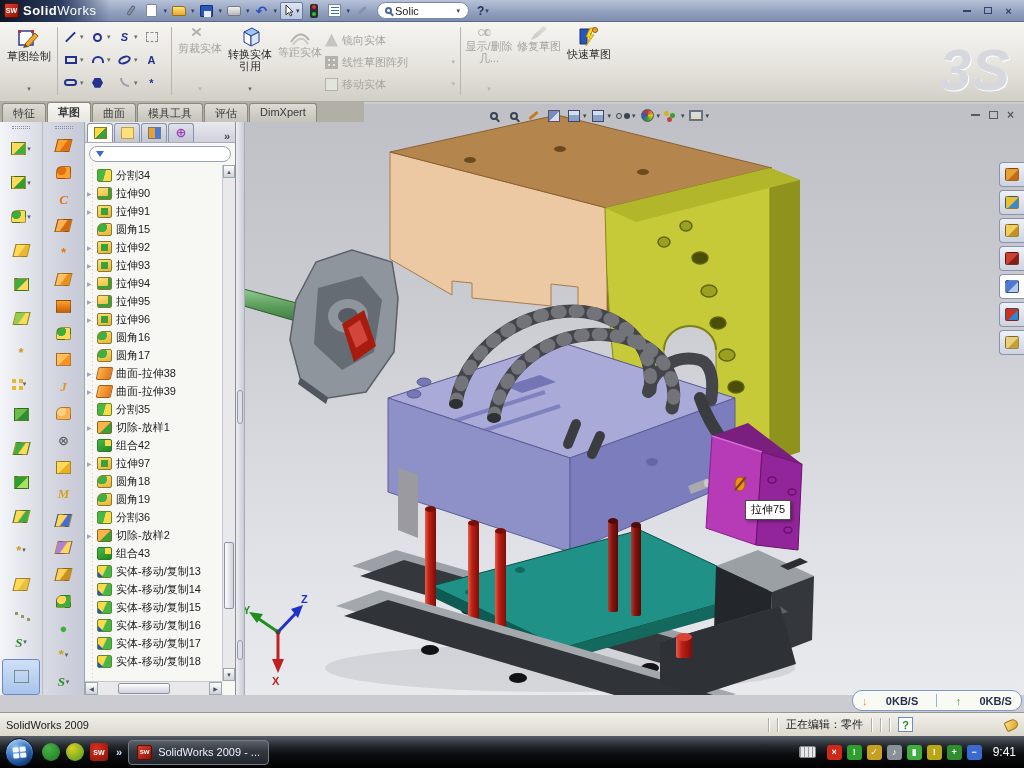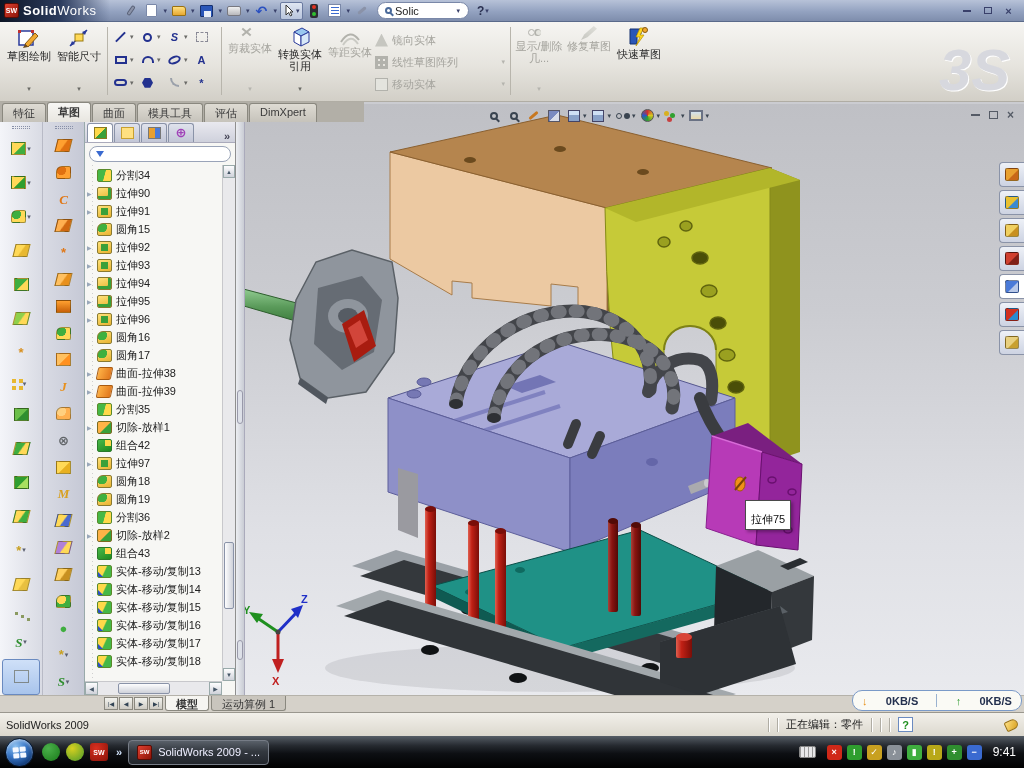--- a/index.html
+++ b/index.html
@@ -160,21 +160,21 @@
   .h-pen i{width:11px;height:3px;background:#c87820;transform:rotate(-40deg);border-radius:2px;display:block}
   .hdd{font-size:7px;color:#3a4450}
   .vwinbtns{position:absolute;right:10px;top:6px;display:flex;gap:9px;z-index:5;align-items:center}
   .vwb{color:#555b66;font-weight:bold;font-size:12px;line-height:10px}
   .vwb .bar{display:block;width:9px;height:2px;background:#555b66}
   .vwb .box{display:block;width:9px;height:8px;border:1.5px solid #555b66}
   .taskpane{position:absolute;right:0;top:58px;display:flex;flex-direction:column;gap:3px;z-index:5}
   .tp-tab{width:25px;height:25px;background:linear-gradient(#eef1f7,#cdd3e2);border:1px solid #8a93a8;border-right:none;border-radius:4px 0 0 4px;display:flex;align-items:center;justify-content:center}
   .tp-tab.active{background:#fff}
   .tp-ic{width:14px;height:13px;border-radius:2px;background:linear-gradient(135deg,var(--c1) 0 55%,var(--c2) 58%);border:1px solid rgba(0,0,0,.35)}
-  .tooltip{position:absolute;left:500px;top:396px;background:#ffffff;border:1px solid #4a4a4a;padding:11px 5px 2px;z-index:6;box-shadow:2px 2px 3px rgba(0,0,0,.3);font-size:11px;color:#111}
+  .tooltip{position:absolute;left:500px;top:396px;background:#ffffff;border:1px solid #4a4a4a;padding:1px 5px 2px;z-index:6;box-shadow:2px 2px 3px rgba(0,0,0,.3);font-size:11px;color:#111}
   .netwidget{position:absolute;left:852px;top:690px;width:170px;height:21px;background:#fafaf5;border:1px solid #7a9ac8;border-radius:10px;z-index:8;display:flex;align-items:center;justify-content:space-around;font-weight:bold;color:#23304e}
   .netwidget .dn{color:#e89018;font-weight:bold}
   .netwidget .up{color:#2a9a2a;font-weight:bold}
   .netwidget .vdiv{width:1px;height:13px;background:#9ab2d0}
 
   
   .doctabs{position:absolute;left:0;top:695px;width:1024px;height:17px;background:#d5d1c9;border-top:1px solid #b5b2aa;display:flex;align-items:flex-start;z-index:4}
   .navbtns{display:flex;gap:1px;margin-left:104px;padding-top:1px}
   .nb{width:14px;height:13px;background:linear-gradient(#f2f2ee,#cfccc4);border:1px solid #8a887f;font-size:6px;display:flex;align-items:center;justify-content:center;color:#345}
   .dtab{padding:1px 10px 2px;border:1px solid #8a887f;border-top:none;background:#c9c5bd;color:#333;border-radius:0 0 3px 3px;margin-left:2px;height:15px}
@@ -557,30 +557,20 @@
       <svg width="24" height="24">
         <rect x="2" y="5" width="14" height="14" fill="#fff" stroke="#2a3a9a" stroke-width="1.5"></rect>
         <rect x="1" y="4" width="3" height="3" fill="#c03030"></rect>
           <rect x="14" y="4" width="3" height="3" fill="#c03030"></rect>
         <polygon points="8,18 18,7 21,10 11,21" fill="#f0a830" stroke="#8a5a10" stroke-width="1"></polygon>
         <polygon points="8,18 6,22 11,21" fill="#6a4a20"></polygon>
       </svg>
       <span>草图绘制</span>
         <span class="dd">▾</span>
     </div>
-    <div class="rbtn">
-      <svg width="24" height="24">
-        <line x1="3" y1="20" x2="20" y2="4" stroke="#2a3a9a" stroke-width="1.5"></line>
-        <polygon points="3,20 8,18 5,15" fill="#2a3a9a"></polygon>
-          <polygon points="20,4 15,6 18,9" fill="#2a3a9a"></polygon>
-        <rect x="8" y="8" width="8" height="7" fill="#ffd957" stroke="#9a7a10"></rect>
-      </svg>
-      <span>智能尺寸</span>
-        <span class="dd">▾</span>
-    </div>
     <div class="rsep"></div>
     <div class="sggrid">
       <div class="sgcell">
           <span class="sg sg-line">
             <i></i>
           </span>
           <span class="sgdd">▾</span>
         </div>
       <div class="sgcell">
           <span class="sg sg-rect">
@@ -1022,30 +1012,20 @@
   </div>
 
   <div class="netwidget">
     <span class="dn">↓</span>
     <span>0KB/S</span>
     <span class="vdiv"></span>
     <span class="up">↑</span>
     <span>0KB/S</span>
   </div>
 
-  <div class="doctabs">
-    <div class="navbtns">
-      <span class="nb">|◀</span>
-      <span class="nb">◀</span>
-      <span class="nb">▶</span>
-      <span class="nb">▶|</span>
-    </div>
-  <span class="dtab active">模型</span>
-      <span class="dtab">运动算例 1</span>
-    </div>
 
   <div class="statusbar">
     <span>SolidWorks 2009</span>
     <div class="st-right">
       <span class="stsep"></span>
         <span class="stsep"></span>
       <span>正在编辑：零件</span>
       <span class="stsep"></span>
         <span class="stsep"></span>
         <span class="stsep"></span>

